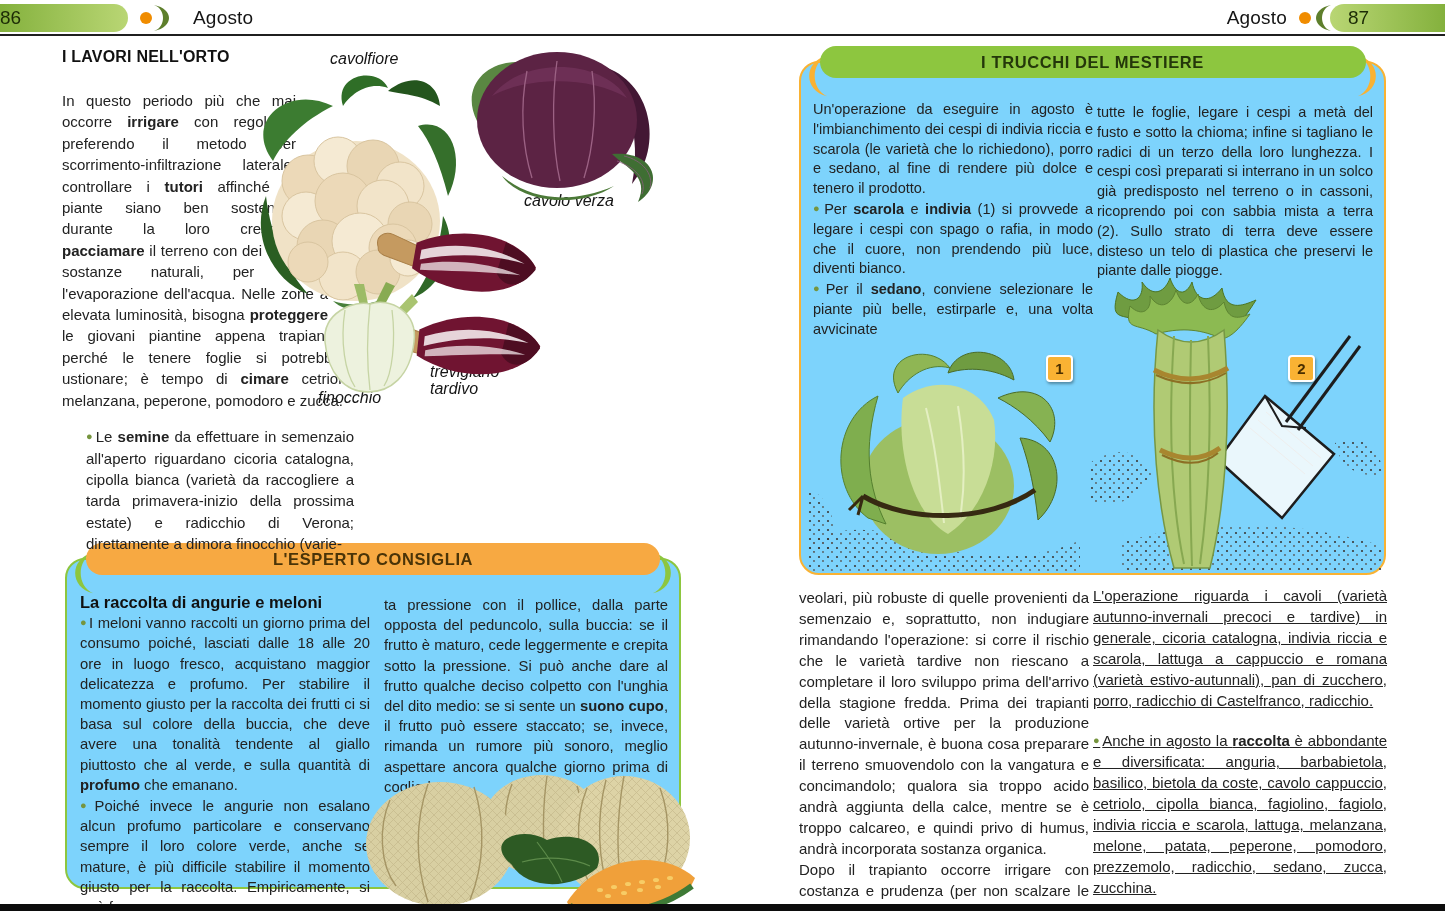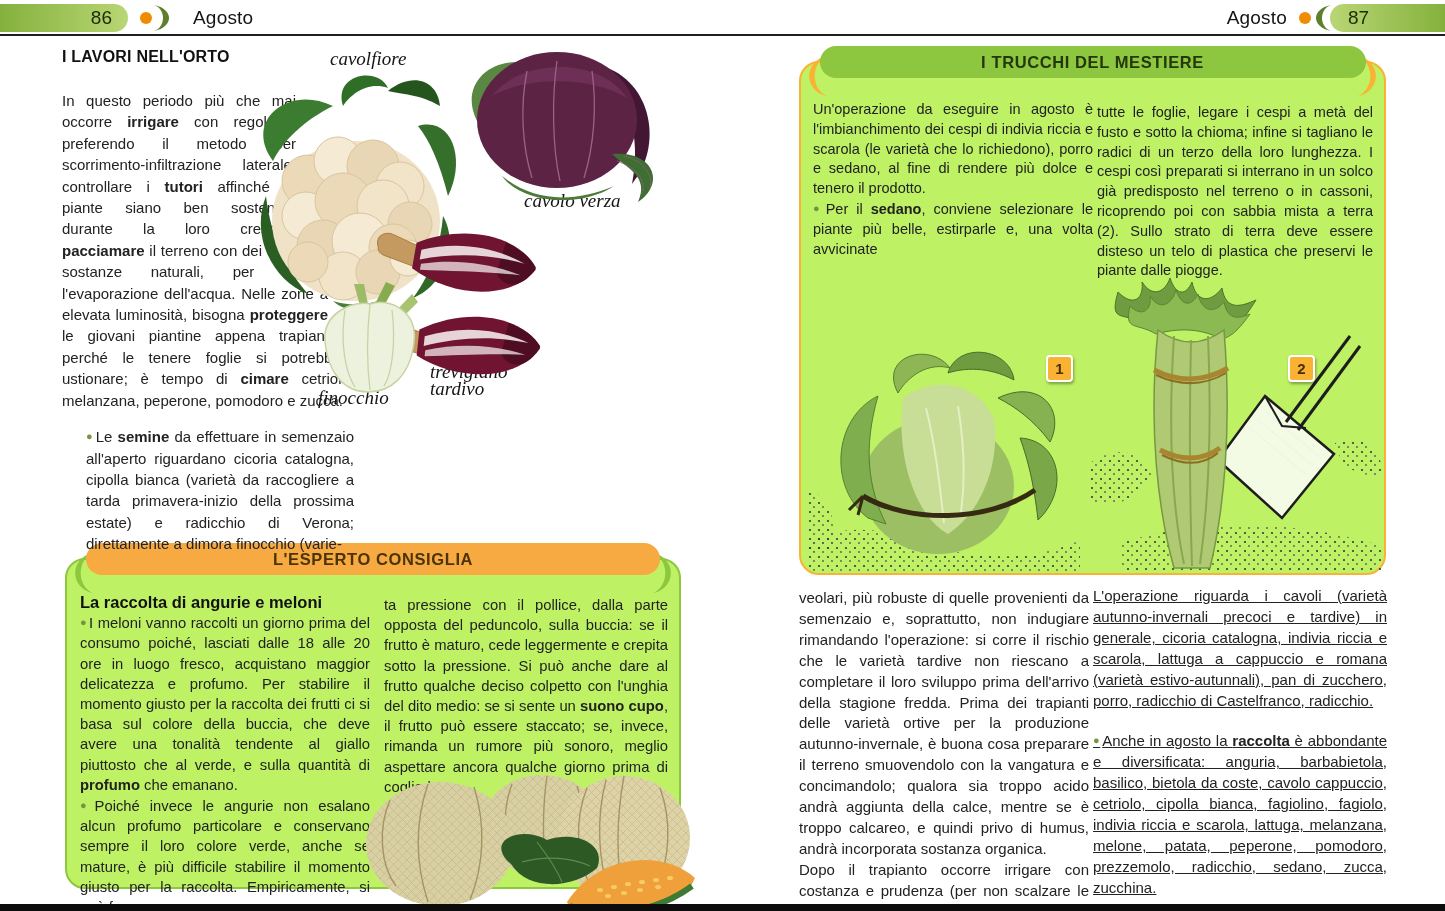--- a/index.html
+++ b/index.html
@@ -14,29 +14,29 @@
   .b{font-weight:bold;}
   .g{color:#76953e;font-size:11px;vertical-align:2px;padding-right:2px;}
   .sp{display:block;}
   .spR1{float:right;clear:right;width:58px;height:129px;}
   .spR2{float:right;clear:right;width:26px;height:86px;}
   .spL1{float:left;clear:left;width:176px;height:129px;}
   .spL2{float:left;clear:left;width:104px;height:64px;}
   
   .rule-top{left:0;top:34px;width:1445px;height:2px;background:#1f1f1f;}
   .tab{height:28px;display:flex;align-items:center;font-size:19px;color:#1c2b06;box-sizing:border-box;}
-  .tab-left{left:0;top:4px;width:128px;border-radius:0 14px 14px 0;background:linear-gradient(90deg,#84b13d,#b9d674);justify-content:flex-end;padding-right:16px;}
+  .tab-left{left:0;top:4px;width:128px;border-radius:0 14px 14px 0;background:linear-gradient(90deg,#84b13d,#b9d674);padding-right:16px;}
   .tab-right{left:1330px;top:4px;width:115px;border-radius:14px 0 0 14px;background:linear-gradient(90deg,#b9d674,#84b13d);justify-content:flex-start;padding-left:18px;}
   .month{top:7px;font-size:19px;color:#141414;letter-spacing:.2px;}
   .hdot{width:12px;height:12px;border-radius:50%;background:#f08c00;top:12px;}
   
   .art-title{left:62px;top:48px;font-size:16px;font-weight:bold;letter-spacing:.2px;color:#111;}
-  .lbl{font-style:italic;font-size:19px;color:#151515;white-space:pre-line;line-height:17.5px;font-family:Liberation Serif, serif;}
+  .lbl{font-style:italic;font-size:16px;color:#151515;white-space:pre-line;line-height:17.5px;}
   
-  .box{box-sizing:border-box;border-radius:20px;background:#bef264;z-index:1;}
+  .box{box-sizing:border-box;border-radius:20px;background:#7dd3fc;z-index:1;}
   .box-expert{left:65px;top:558px;width:616px;height:331px;border:2.5px solid #8dc63f;}
   .box-trucchi{left:799px;top:61px;width:587px;height:514px;border:2.5px solid #f9b233;}
   .pill{position:absolute;top:-17px;left:50%;transform:translateX(-50%);height:32px;border-radius:16px;
         display:flex;align-items:center;justify-content:center;font-size:16.5px;font-weight:bold;letter-spacing:.6px;}
   .pill-orange{width:574px;background:#f7a942;color:#4a3408;}
   .pill-green{width:546px;background:#8dc63f;color:#24370a;}
   .corner{position:absolute;top:-10px;width:24px;height:46px;}
   .corner.cl{left:4px;}
   .corner.cr{right:4px;transform:scaleX(-1);}
   .badge{width:23px;height:23px;background:#f9b233;border:2px solid #fff;border-radius:4px;
@@ -228,20 +228,21 @@
   <svg class="corner cl" viewBox="0 0 26 48">
       <path d="M24,2 C6,10 6,38 24,46 C-2,40 -2,8 24,2 Z" fill="#f9b233"></path>
     </svg>
   <svg class="corner cr" viewBox="0 0 26 48">
       <path d="M24,2 C6,10 6,38 24,46 C-2,40 -2,8 24,2 Z" fill="#f9b233"></path>
     </svg>
   <div class="pill pill-green">I TRUCCHI DEL MESTIERE</div>
 </div>
 <div class="abs txt z2" style="left:813px;top:100px;width:280px;font-size:14.5px;line-height:19.8px;">
   <p><span><span>Un'operazione da eseguire in agosto è l'imbianchimento dei cespi di indivia riccia e scarola (le varietà che lo richiedono), porro e sedano, al fine di rendere più dolce e tenero il prodotto.</span></span></p>
+  <p><span><span class="g">●</span><span>Per </span><span class="b">scarola</span><span> e </span><span class="b">indivia</span><span> (1) si provvede a legare i cespi con spago o rafia, in modo che il cuore, non prendendo più luce, diventi bianco.</span></span></p>
   <p><span><span class="g">●</span><span>Per il </span><span class="b">sedano</span><span>, conviene selezionare le piante più belle, estirparle e, una volta avvicinate</span></span></p>
 </div>
 <div class="abs txt z2" style="left:1097px;top:103px;width:276px;font-size:14.5px;line-height:19.8px;">
   <p><span><span>tutte le foglie, legare i cespi a metà del fusto e sotto la chioma; infine si tagliano le radici di un terzo della loro lunghezza. I cespi così preparati si interrano in un solco già predisposto nel terreno o in cassoni, ricoprendo poi con sabbia mista a terra (2). Sullo strato di terra deve essere disteso un telo di plastica che preservi le piante dalle piogge.</span></span></p>
 </div>
 
 <svg class="abs z2" style="left:808px;top:338px;" width="272" height="235" viewBox="0 0 272 235">
   <defs>
     <pattern id="sA" patternUnits="userSpaceOnUse" width="9" height="9">
       <circle cx="2" cy="3" r="1.1" fill="#3a3a3a"></circle>

